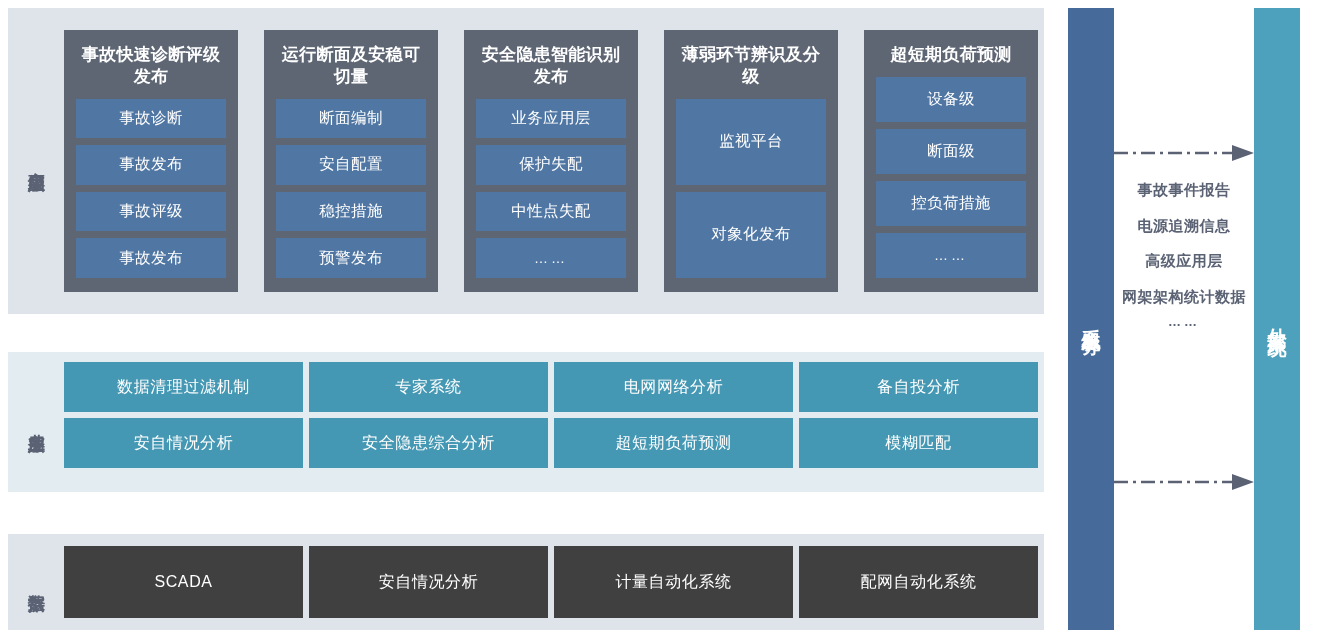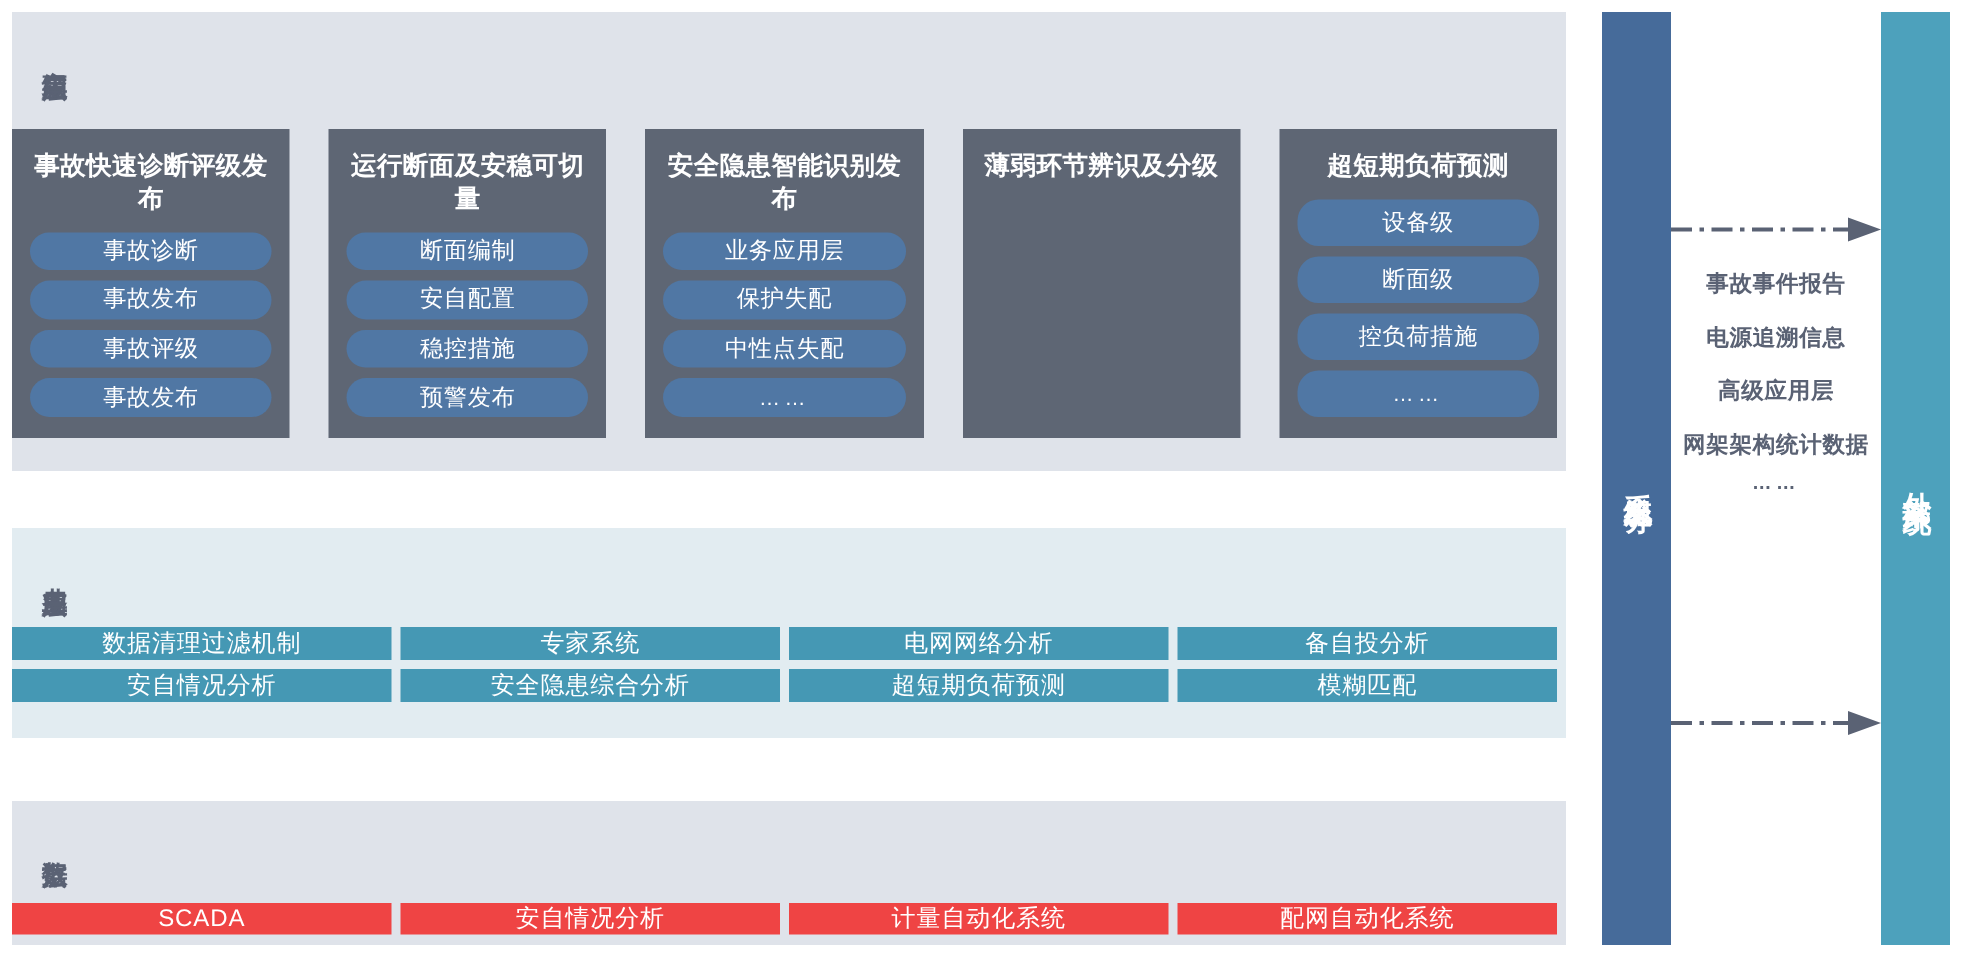--- a/index.html
+++ b/index.html
@@ -26,21 +26,21 @@
     left: 8px;
     top: 0px;
     width: 1036px;
     height: 638px;
   }
 
   .layer {
     position: absolute;
     left: 0;
     display: flex;
-    flex-direction: column;
+    flex-direction: row;
     align-items: stretch;
     box-sizing: border-box;
   }
   .layer-adv   { top: 8px;   height: 306px; width: 1036px; background: #dfe3ea; }
   .layer-biz   { top: 352px; height: 140px; width: 1036px; background: #e2ecf1; }
   .layer-data  { top: 534px; height: 96px;  width: 1036px; background: #dfe3ea; }
 
   .layer-label {
     width: 56px;
     flex: 0 0 56px;
@@ -94,21 +94,20 @@
   .adv-item {
     flex: 1 1 0;
     background: #5077a4;
     color: #ffffff;
     font-size: 15.5px;
     display: flex;
     align-items: center;
     justify-content: center;
     text-align: center;
     letter-spacing: 0.4px;
-    border-radius: 14px;
   }
   .adv-item.dots {
     letter-spacing: 3px;
     font-size: 14px;
   }
 
   
   .layer-biz .layer-body {
     padding: 10px 6px 24px 0;
     display: flex;
@@ -135,21 +134,21 @@
 
   
   .layer-data .layer-body {
     padding: 12px 6px 12px 0;
     display: flex;
     flex-direction: row;
     gap: 6px;
   }
   .data-item {
     flex: 1 1 0;
-    background: #ef4444;
+    background: #404040;
     color: #ffffff;
     font-size: 16px;
     display: flex;
     align-items: center;
     justify-content: center;
     text-align: center;
     letter-spacing: 0.6px;
   }
 
   
@@ -247,20 +246,24 @@
           <div class="adv-items">
             <div class="adv-item">业务应用层</div>
             <div class="adv-item">保护失配</div>
             <div class="adv-item">中性点失配</div>
             <div class="adv-item dots">……</div>
           </div>
         </div>
 
         <div class="adv-card">
           <div class="adv-card-title">薄弱环节辨识及分级</div>
+          <div class="adv-items">
+            <div class="adv-item">监视平台</div>
+            <div class="adv-item">对象化发布</div>
+          </div>
         </div>
 
         <div class="adv-card">
           <div class="adv-card-title">超短期负荷预测</div>
           <div class="adv-items">
             <div class="adv-item">设备级</div>
             <div class="adv-item">断面级</div>
             <div class="adv-item">控负荷措施</div>
             <div class="adv-item dots">……</div>
           </div>

